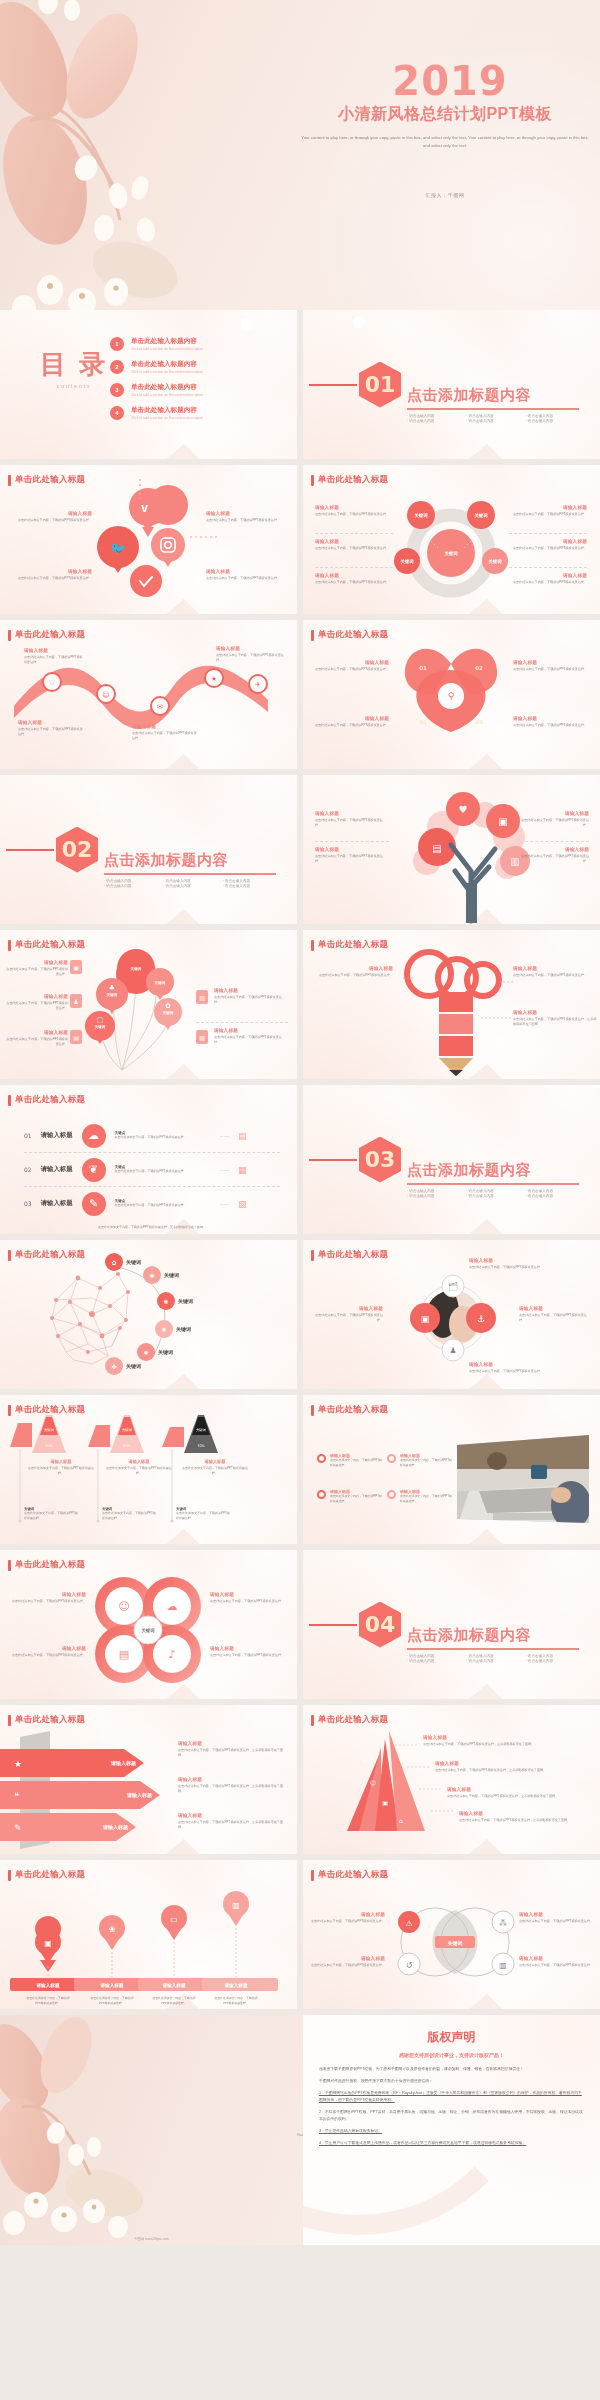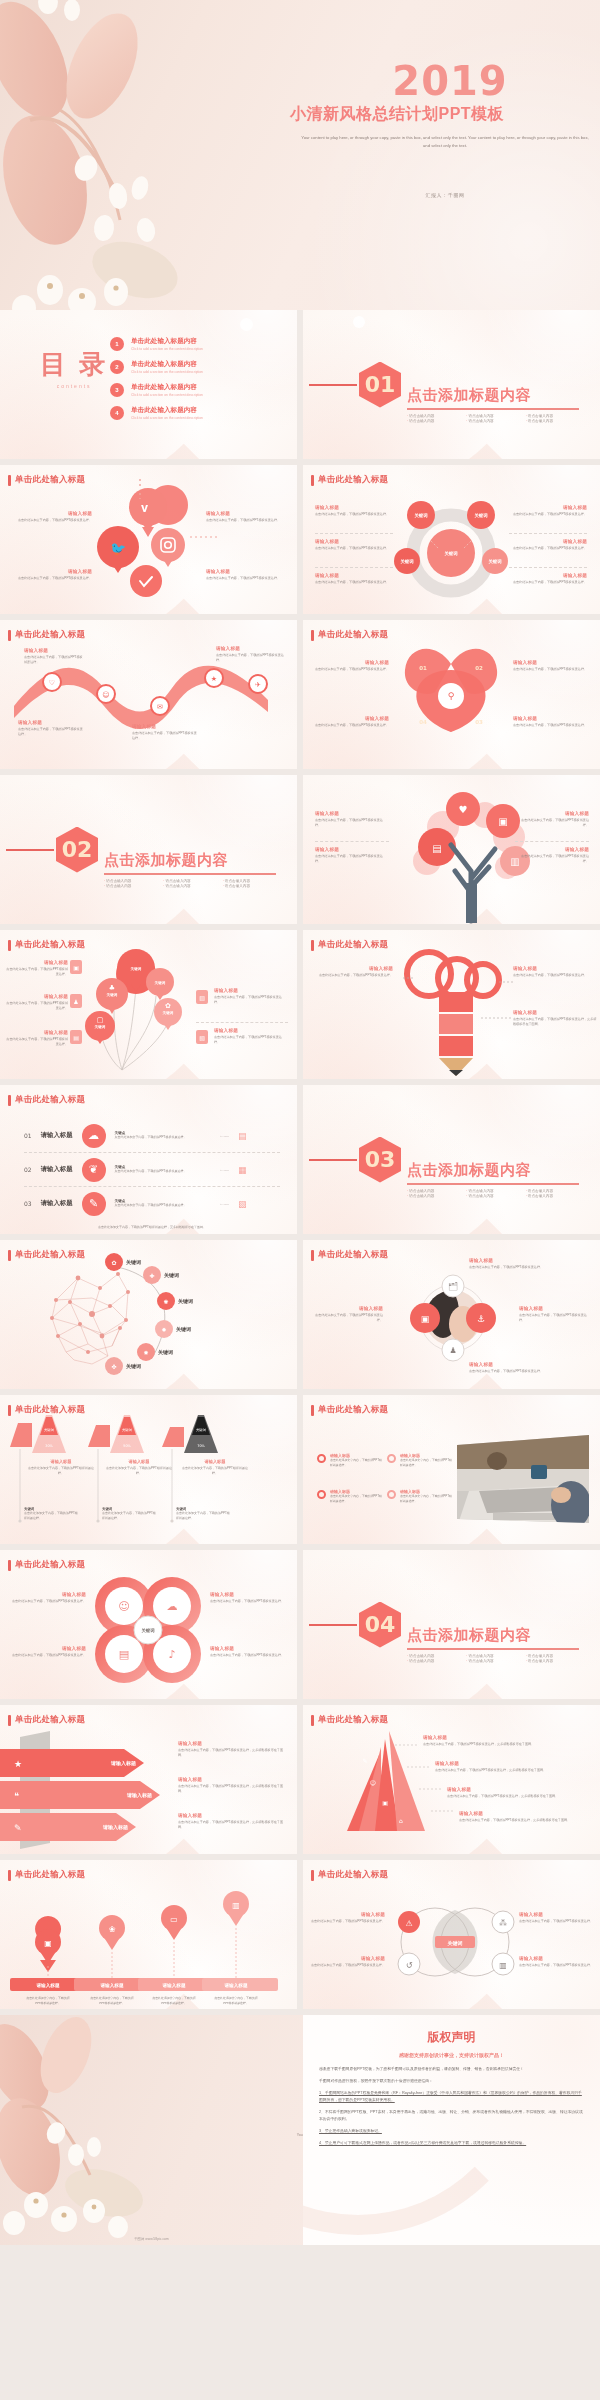--- a/index.html
+++ b/index.html
@@ -21,21 +21,21 @@
       linear-gradient(115deg,#f0ddd4 0%,#f6e6de 28%,#f9ece6 55%,#f7e9e3 100%);
     overflow: hidden;
   }
   .leafwrap { position: absolute; left: -10px; top: -10px; width: 300px; height: 330px; }
   .cover-title {
     position: absolute; left: 300px; top: 58px; width: 300px; text-align: center;
     font-size: 40px; font-weight: bold; color: #f4958f; letter-spacing: 1px;
     font-family: "DejaVu Sans", sans-serif;
   }
   .cover-sub {
-    position: absolute; left: 290px; top: 104px; width: 310px; 
+    position: absolute; left: 290px; top: 104px; width: 310px; text-align: center;
     font-size: 16px; font-weight: bold; color: #f4827f; letter-spacing: .5px;
   }
   .cover-desc {
     position: absolute; left: 300px; top: 134px; width: 290px; text-align: center;
     font-size: 4.2px; color: #8d7f79; line-height: 1.9;
   }
   .cover-author {
     position: absolute; left: 300px; top: 192px; width: 290px; text-align: center;
     font-size: 5px; color: #9b8d86; letter-spacing: .6px;
   }

